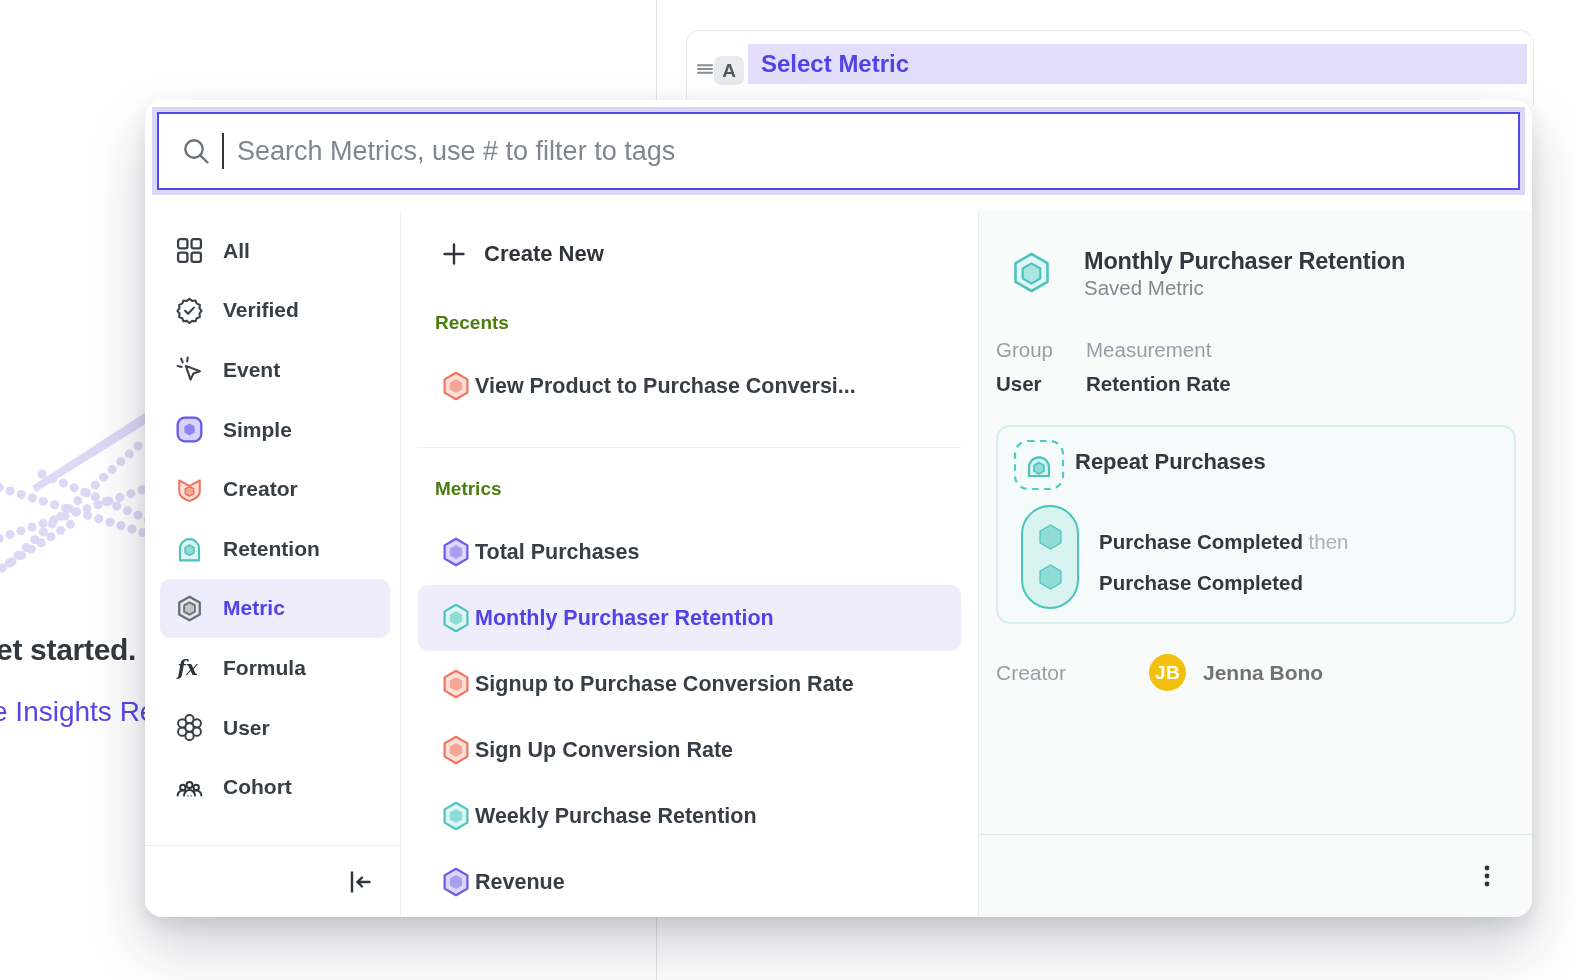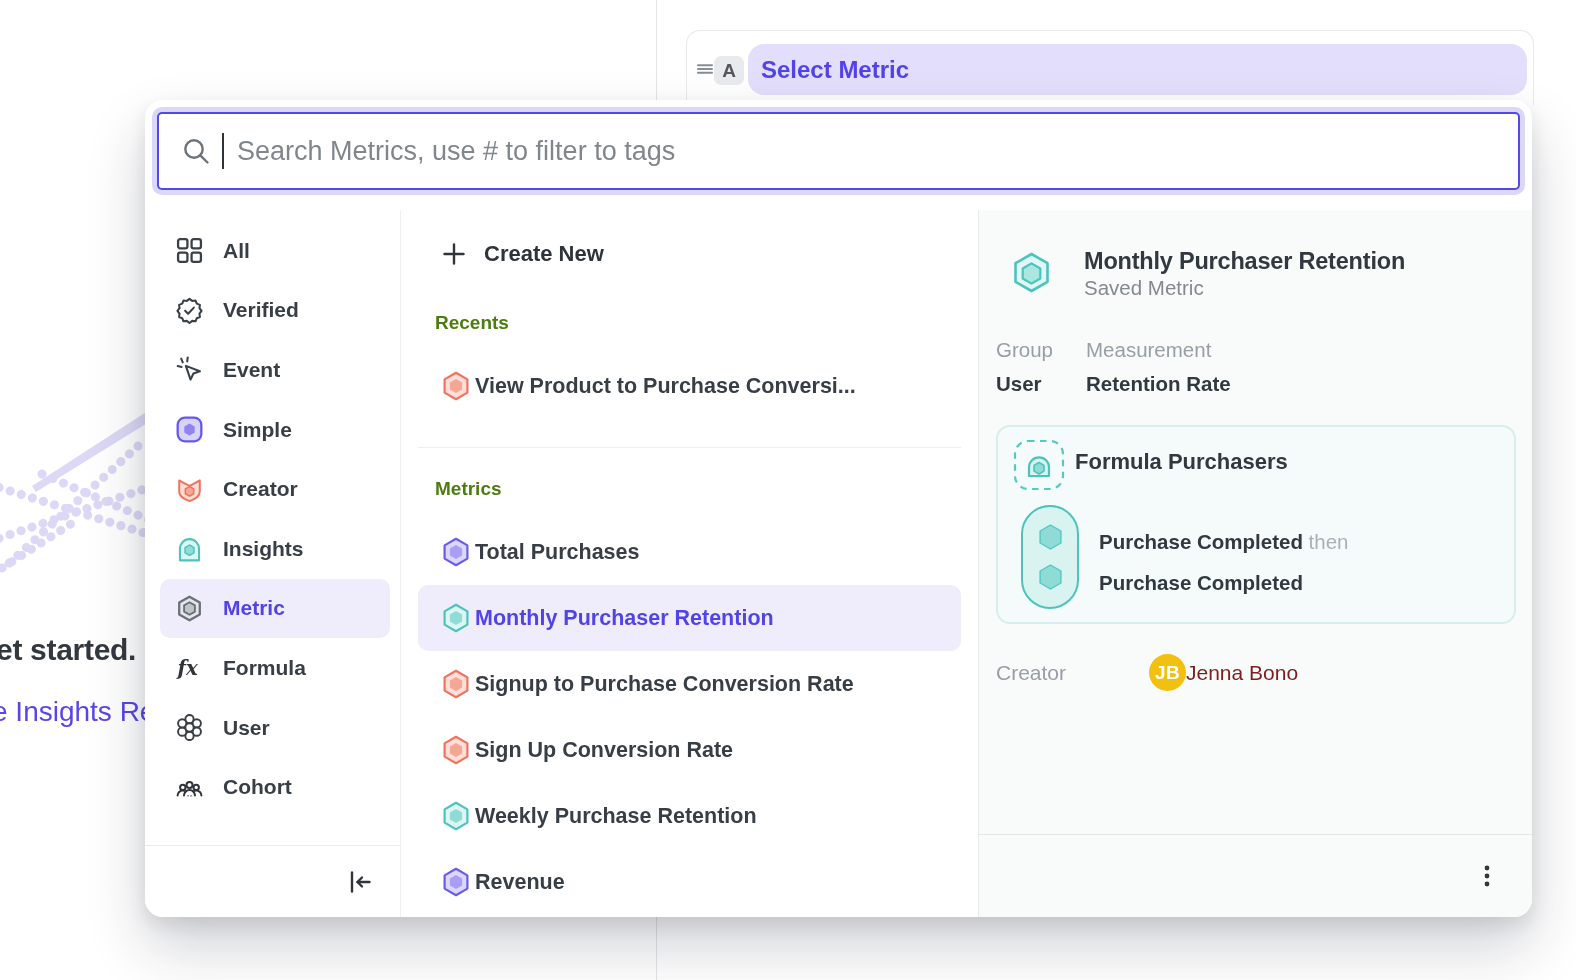--- a/index.html
+++ b/index.html
@@ -12,26 +12,26 @@
   
   .bg-vline{position:absolute;left:656px;top:0;width:1px;height:100%;background:#e2e4e7}
   .bg-art{position:absolute;left:-14px;top:356px;width:470px;height:230px}
   .bg-heading{position:absolute;left:-4px;top:633px;font-size:30px;font-weight:700;color:#33383f;letter-spacing:-.3px;white-space:nowrap}
   .bg-link{position:absolute;left:-8px;top:696px;font-size:28px;font-weight:500;color:#5846e8;white-space:nowrap}
 
   
   .qb-card{position:absolute;left:686px;top:30px;width:846px;height:74px;background:#fff;border:1px solid #e8e9ed;border-bottom:none;border-radius:14px 14px 0 0}
   .qb-handle{position:absolute;left:8px;top:28px;width:20px;height:20px}
   .qb-badge{position:absolute;left:27px;top:25px;width:30px;height:29px;background:#e9eaee;border-radius:7px;color:#53575e;font-weight:700;font-size:19px;display:flex;align-items:center;justify-content:center}
-  .qb-pill{position:absolute;left:61px;top:13px;right:6px;height:51px;background:#e2defb;border-radius:16px;display:flex;align-items:center;padding-left:13px;font-size:24px;font-weight:600;color:#5143e6;cursor:pointer}
+  .qb-pill{position:absolute;left:61px;top:13px;right:6px;height:40px;background:#e2defb;border-radius:0;display:flex;align-items:center;padding-left:13px;font-size:24px;font-weight:600;color:#5143e6;cursor:pointer}
 
   
   .modal{position:absolute;left:145px;top:100px;width:1387px;height:817px;background:#fff;border-radius:18px;overflow:hidden;
          box-shadow:0 8px 18px rgba(25,28,50,.10),0 30px 60px rgba(25,28,50,.20)}
-  .search-row{position:absolute;left:12px;top:12px;right:12px;height:78px;background:#fff;border:2px solid #5348e8;border-radius:5px;
+  .search-row{position:absolute;left:12px;top:12px;right:12px;height:78px;background:#fff;border:2px solid #5348e8;border-radius:0;
               box-shadow:0 0 0 5px #dbd7f8;display:flex;align-items:center;padding:0 22px;gap:11px;box-sizing:border-box}
   .search-icon{width:30px;height:30px;flex:none}
   .caret{width:2px;height:36px;background:#2f343a;flex:none;animation:blink 1.1s step-end infinite}
   @keyframes blink{50%{opacity:0}}
   .search-input{flex:1;border:none;outline:none;font-family:inherit;font-size:27px;color:#3a4047;background:transparent;padding:0 0 0 2px}
   .search-input::placeholder{color:#80868e;opacity:1}
 
   .columns{position:absolute;left:0;top:110px;right:0;bottom:0;display:flex}
 
   
@@ -69,21 +69,21 @@
   .card-name{position:absolute;left:77px;top:22px;font-size:22px;font-weight:700;color:#32383f}
   .capsule{position:absolute;left:23px;top:78px;width:58px;height:104px;background:#d9f3f1;border:2px solid #4cc4bc;border-radius:30px;box-sizing:border-box;
            display:flex;flex-direction:column;align-items:center;justify-content:center;gap:12px}
   .capsule-hex{width:27px;height:28px}
   .step-lines{position:absolute;left:101px;top:94px}
   .step-line{font-size:20.5px;font-weight:700;color:#32383f;line-height:41px}
   .step-suffix{font-weight:400;color:#aab0b5}
   .d-creator{position:absolute;left:17px;top:444px;height:37px;display:flex;align-items:center}
   .creator-label{width:153px;font-size:21px;color:#989ea5}
   .avatar{width:37px;height:37px;border-radius:50%;background:#f2c011;color:#fff;font-weight:700;font-size:19px;display:flex;align-items:center;justify-content:center;letter-spacing:.4px}
-  .creator-name{font-size:21px;font-weight:400;color:#7f1d1d}
+  .creator-name{margin-left:17px;font-size:21px;font-weight:700;color:#737373}
   .d-footer{position:absolute;left:0;right:0;bottom:0;height:82px;border-top:1px solid #e3e7e5;display:flex;align-items:center;justify-content:flex-end;padding-right:32px;background:#f8fbfa}
   .kebab-btn{width:26px;height:26px;cursor:pointer}
 </style>
 </head>
 <body>
 
 <div class="bg-vline"></div>
 
 <div class="bg-art">
   <svg viewBox="0 0 470 230" fill="none" stroke="#dcd8f6" stroke-linecap="round">
@@ -177,21 +177,21 @@
             </span>
             <span>Creator</span>
           </div>
           <div class="sb-item">
             <span class="sb-icon">
               <svg viewBox="0 0 26 26">
                 <path d="M3.8 24.4V13.2a9.2 9.2 0 0 1 18.4 0v11.2z" fill="#dcf4f2" stroke="#4cc4bc" stroke-width="2" stroke-linejoin="round"></path>
                 <polygon points="13.0,9.6 17.3,12.1 17.3,17.1 13.0,19.6 8.7,17.1 8.7,12.1" fill="#8fdbd5" stroke="#4cc4bc" stroke-width="1.4"></polygon>
               </svg>
             </span>
-            <span>Insights</span>
+            <span>Retention</span>
           </div>
           <div class="sb-item selected">
             <span class="sb-icon">
               <svg viewBox="0 0 26 26">
                 <polygon points="13.0,1.6 22.9,7.3 22.9,18.7 13.0,24.4 3.1,18.7 3.1,7.3" fill="#e4e6e9" stroke="#697077" stroke-width="2.2" stroke-linejoin="round"></polygon>
                 <polygon points="13.0,7.0 18.2,10.0 18.2,16.0 13.0,19.0 7.8,16.0 7.8,10.0" fill="#c0c4c9" stroke="#697077" stroke-width="1.8" stroke-linejoin="round"></polygon>
               </svg>
             </span>
             <span>Metric</span>
           </div>
@@ -352,21 +352,21 @@
       </div>
 
       <div class="d-card">
         <span class="card-dashed-icon">
           <svg viewBox="0 0 52 52">
             <rect x="2" y="2" width="48" height="48" rx="13" fill="none" stroke="#55c8c0" stroke-width="2.2" stroke-dasharray="6.5 5.5"></rect>
             <path d="M16 37v-8.6a10 10 0 0 1 20 0V37z" fill="#d9f3f1" stroke="#4cc4bc" stroke-width="2.2" stroke-linejoin="round"></path>
             <polygon points="26,23.5 31,26.4 31,32.1 26,35 21,32.1 21,26.4" fill="#8fdbd5" stroke="#4cc4bc" stroke-width="1.6" stroke-linejoin="round"></polygon>
           </svg>
         </span>
-        <div class="card-name">Formula Purchasers</div>
+        <div class="card-name">Repeat Purchases</div>
         <div class="capsule">
             <span class="capsule-hex">
               <svg viewBox="0 0 27 28">
                 <polygon points="13.5,2.0 23.9,8.0 23.9,20.0 13.5,26.0 3.1,20.0 3.1,8.0" fill="#8fdbd5" stroke="#54c6be" stroke-width="1.4" stroke-linejoin="round"></polygon>
               </svg>
             </span>
             <span class="capsule-hex">
               <svg viewBox="0 0 27 28">
                 <polygon points="13.5,2.0 23.9,8.0 23.9,20.0 13.5,26.0 3.1,20.0 3.1,8.0" fill="#8fdbd5" stroke="#54c6be" stroke-width="1.4" stroke-linejoin="round"></polygon>
               </svg>

